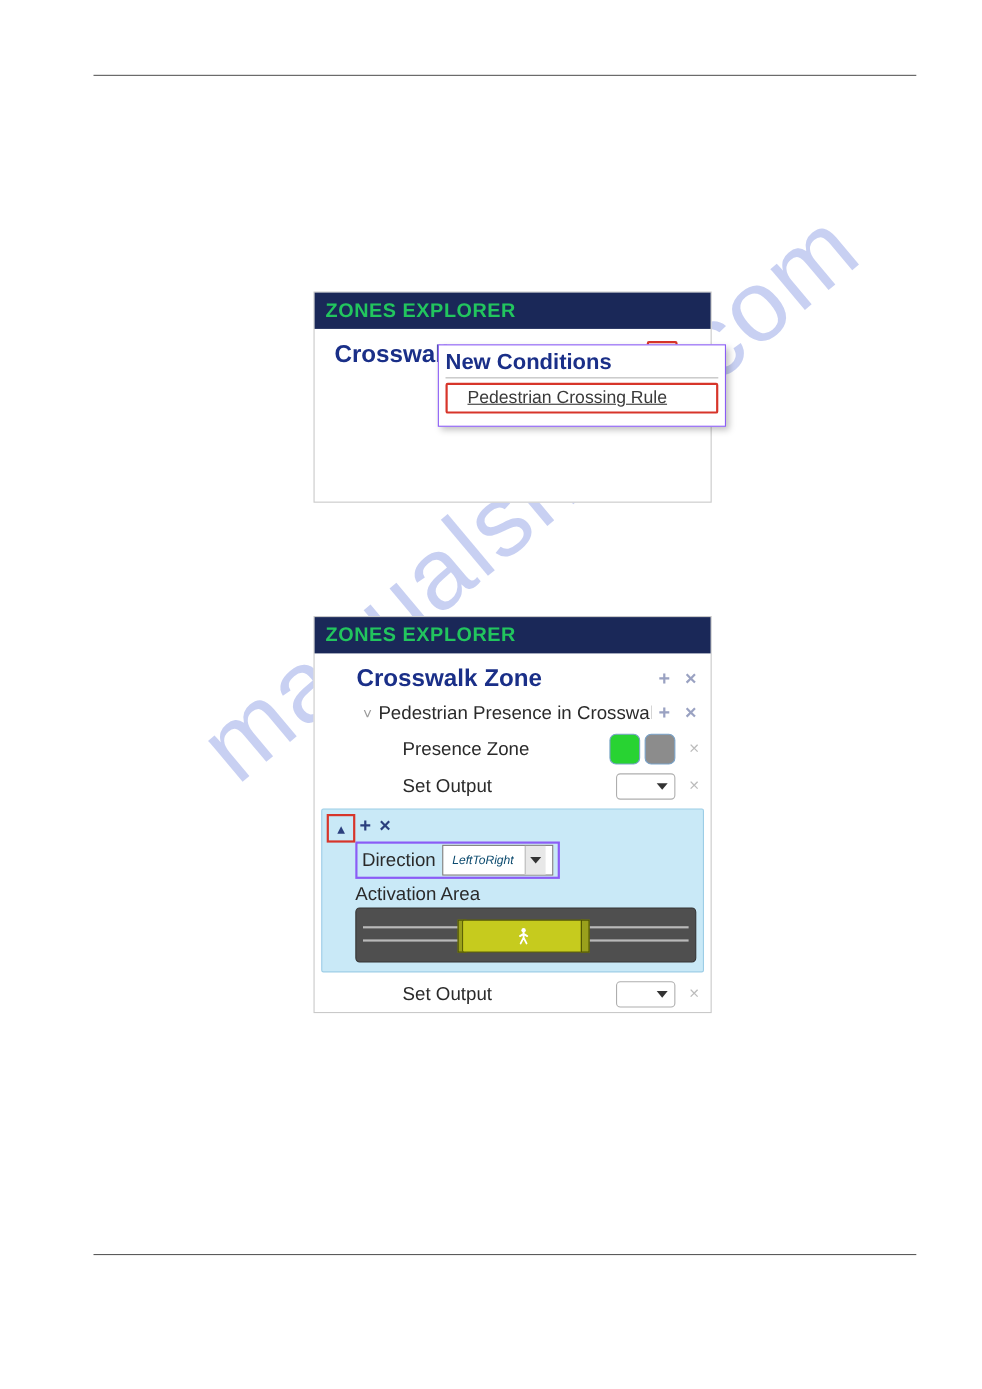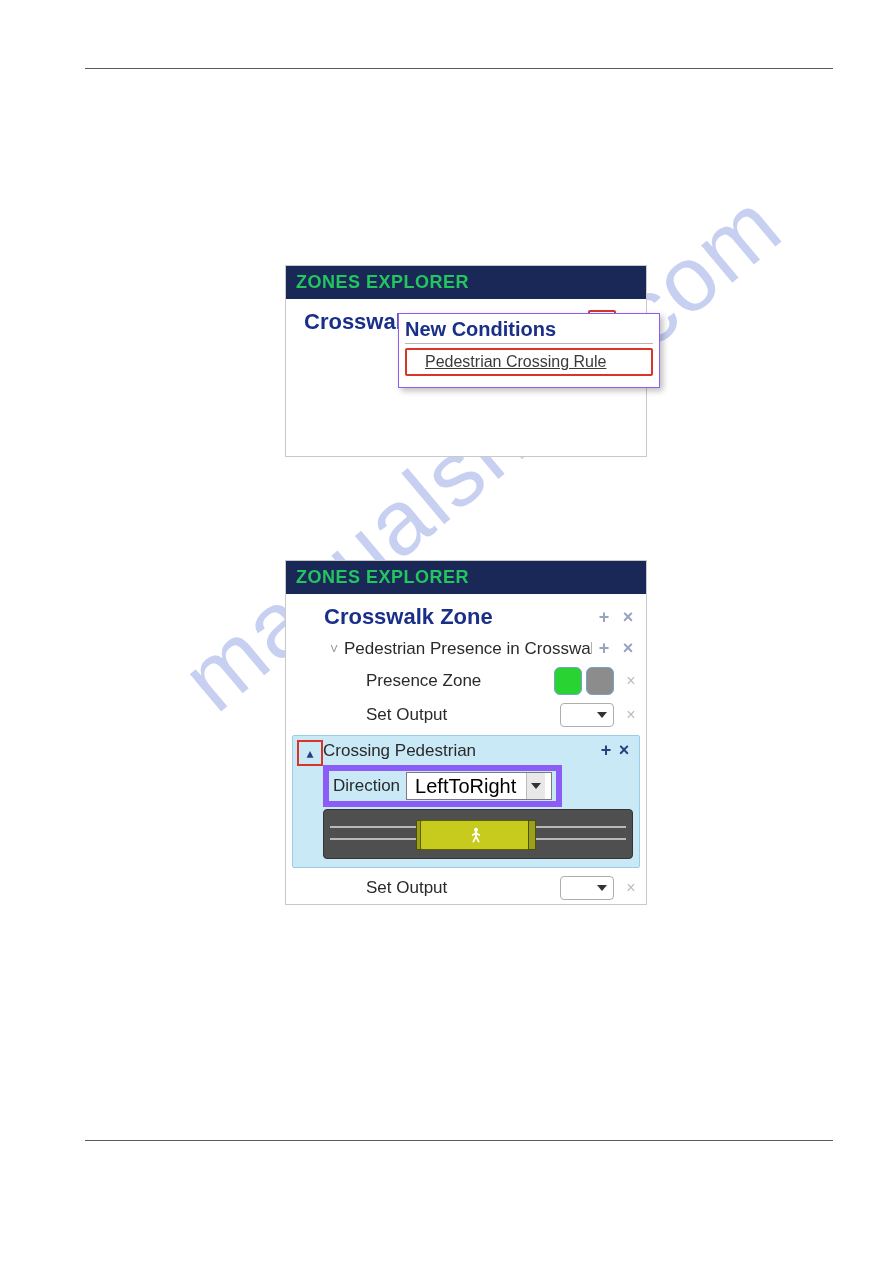--- a/index.html
+++ b/index.html
@@ -202,37 +202,38 @@
   .sel-head .h-label {
     color: #2a2a2a;
     font-size: 17px;
     flex: 1;
   }
 
   .direction-row {
     margin-top: 4px;
     display: inline-flex;
     align-items: center;
-    border: 6px solid #8b5cf6;
+    border: 2px solid #8b5cf6;
     padding: 1px 4px 1px 4px;
   }
   .direction-row .dlabel {
     font-size: 17px;
     color: #2a2a2a;
     padding-right: 6px;
   }
   .direction-select {
     border: 1px solid #7b7b7b;
     background: #fff;
     display: inline-flex;
     align-items: center;
     height: 26px;
     padding: 0 6px 0 8px;
-    font-size: 20px;
-    color: #000000;
+    font-size: 11px;
+    color: #0c4a6e;
+    font-style: italic;
   }
   .direction-select .arrow {
     margin-left: 10px;
     background: #e8e8e8;
     border-left: 1px solid #bcbcbc;
     display: inline-flex;
     align-items: center;
     justify-content: center;
     width: 18px;
     height: 100%;
@@ -353,33 +354,33 @@
     <div class="row indent2">
       <span class="label">Set Output</span>
       <span class="small-select"></span>
       <span class="del-x" style="margin-left:8px;">×</span>
     </div>
 
     <div class="selected-block">
       <div class="caret-box">▴</div>
 
       <div class="sel-head">
-        <span class="h-label">Crossing Pedestrian</span>
         <span class="plus-blue">+</span>
         <span class="plus-blue" style="color:#2b3f7e;">×</span>
       </div>
 
       <div class="direction-row">
         <span class="dlabel">Direction</span>
         <span class="direction-select">
           <span>LeftToRight</span>
           <span class="arrow"></span>
         </span>
       </div>
 
+      <div class="aa-label">Activation Area</div>
       <div class="aa-box">
         <div class="aa-line t1"></div>
         <div class="aa-line t2"></div>
         <div class="aa-handle left"></div>
         <div class="aa-range">
           <svg class="ped-icon" viewBox="0 0 24 24">
             <circle cx="12" cy="4" r="3" fill="#ffffff"></circle>
             <path d="M12 7 L12 14 M12 9 L7 12 M12 9 L17 12 M12 14 L8 22 M12 14 L16 22" stroke="#ffffff" stroke-width="2.5" stroke-linecap="round" fill="none"></path>
           </svg>
         </div>

